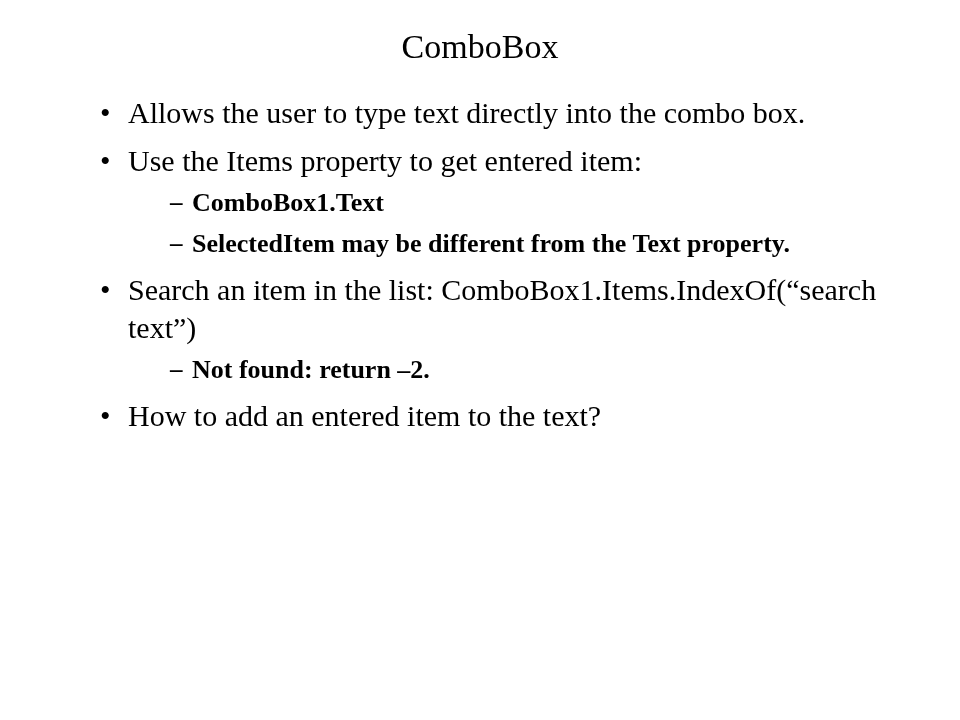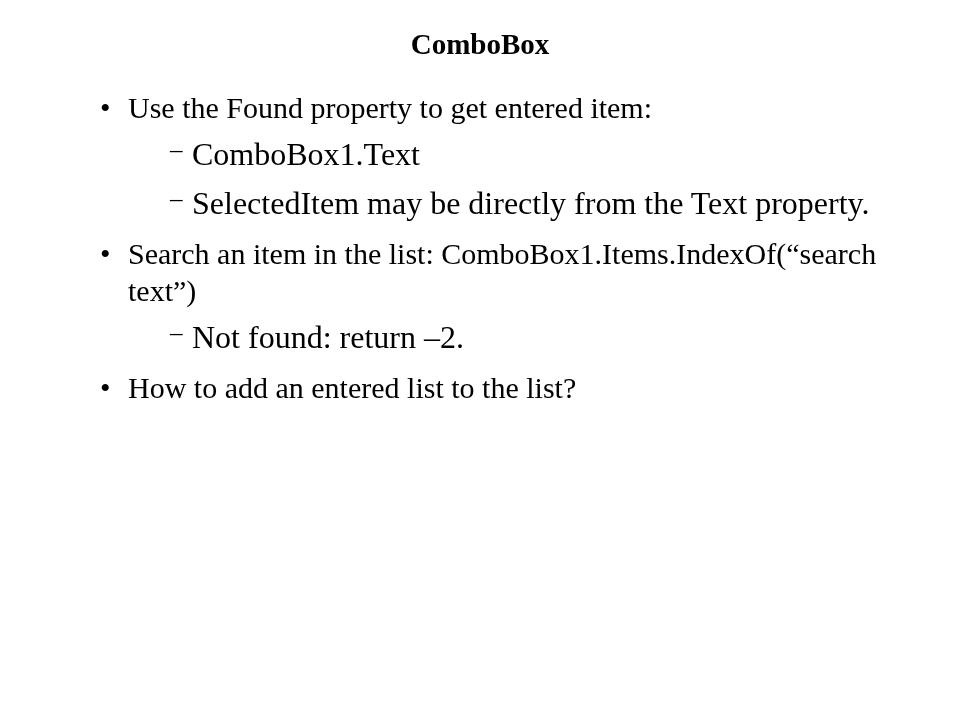--- a/index.html
+++ b/index.html
@@ -10,24 +10,24 @@
       font-family: "Times New Roman", Times, serif;
       color: #000000;
       overflow: hidden;
     }
     .slide {
       width: 100%;
       height: 100%;
       padding: 28px 60px 40px 60px;
     }
     .title {
-      font-size: 29px;
+      font-size: 34px;
       text-align: center;
       margin-bottom: 28px;
-      font-weight: bold;
+      font-weight: normal;
     }
     ul.level1 {
       list-style: none;
       padding-left: 40px;
     }
     ul.level1 > li {
       position: relative;
       font-size: 30px;
       line-height: 1.25;
       margin-bottom: 10px;
@@ -40,56 +40,60 @@
       top: 0;
       font-size: 30px;
     }
     ul.level2 {
       list-style: none;
       padding-left: 42px;
       margin-top: 6px;
     }
     ul.level2 > li {
       position: relative;
-      font-size: 32px;
+      font-size: 26px;
       line-height: 1.35;
       margin-bottom: 6px;
       padding-left: 22px;
+      font-weight: bold;
     }
     ul.level2 > li::before {
       content: "–";
       position: absolute;
       left: 0;
       top: 0;
       font-size: 25px;
     }
   </style>
 </head>
 <body>
 
 <div class="slide">
   <h1 class="title">ComboBox</h1>
 
   <ul class="level1">
     <li>
-      <span>Use the Found property to get entered item:</span>
+      <span>Allows the user to type text directly into the combo box.</span>
+    </li>
+    <li>
+      <span>Use the Items property to get entered item:</span>
       <ul class="level2">
         <li>
           <span>ComboBox1.Text</span>
         </li>
         <li>
-          <span>SelectedItem may be directly from the Text property.</span>
+          <span>SelectedItem may be different from the Text property.</span>
         </li>
       </ul>
     </li>
     <li>
       <span>Search an item in the list: ComboBox1.Items.IndexOf(“search text”)</span>
       <ul class="level2">
         <li>
           <span>Not found: return –2.</span>
         </li>
       </ul>
     </li>
     <li>
-      <span>How to add an entered list to the list?</span>
+      <span>How to add an entered item to the text?</span>
     </li>
   </ul>
 </div>
 
 </body></html>

